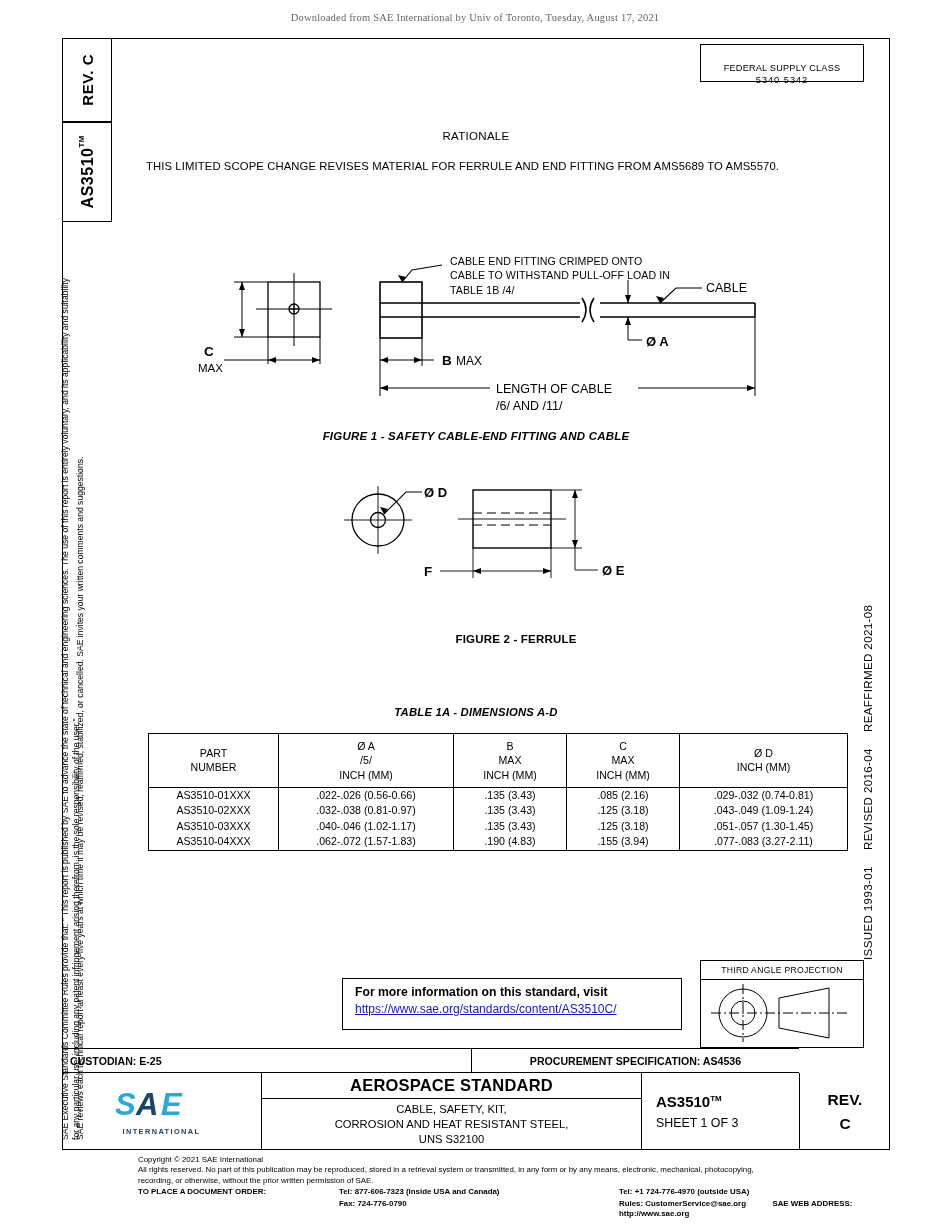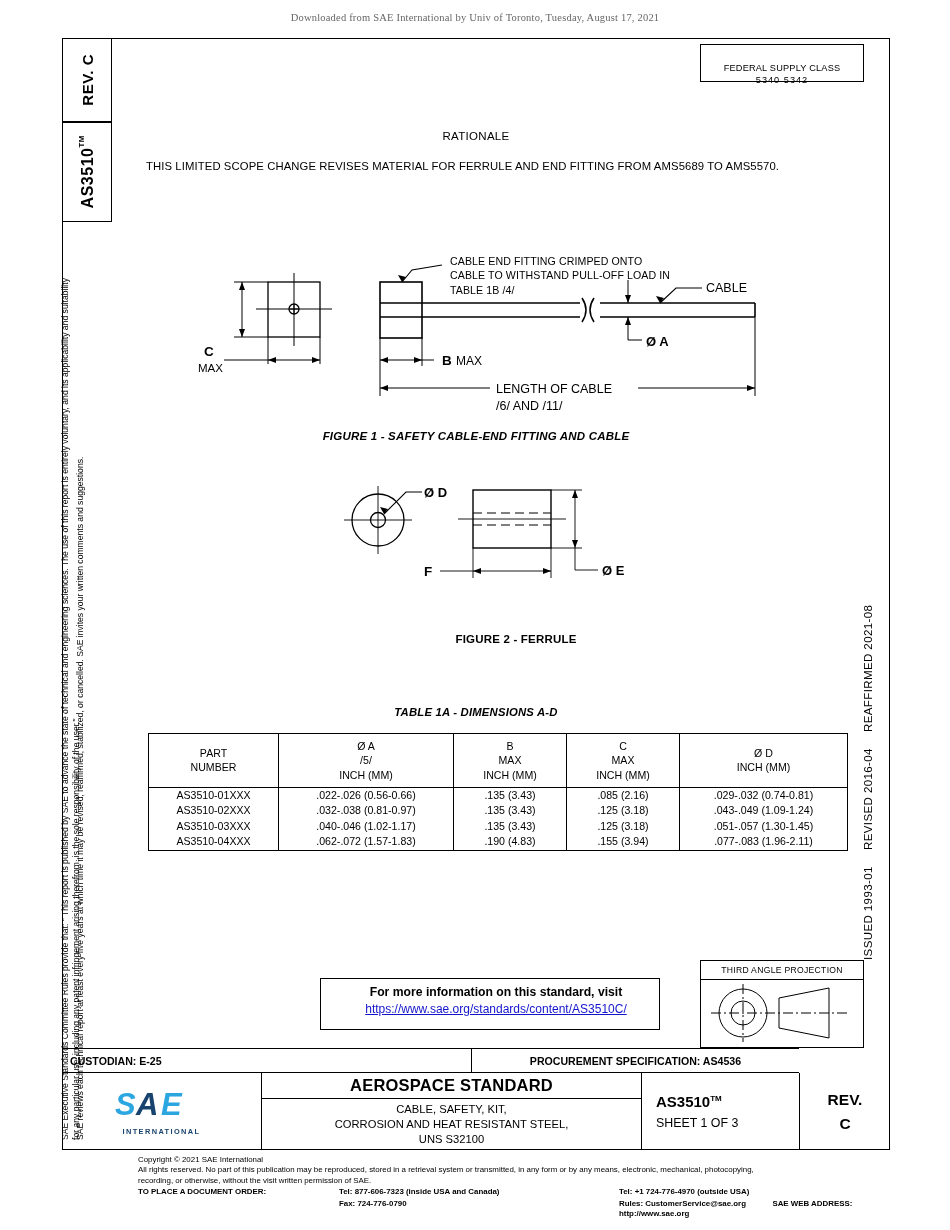--- a/index.html
+++ b/index.html
@@ -176,25 +176,24 @@
     height: 15.5px;
     line-height: 15.5px;
     border-top: none;
     border-bottom: none;
   }
   table.dims tbody tr:first-child td { border-top: 1.2px solid #000; }
   table.dims tbody tr:last-child  td { border-bottom: 1.2px solid #000; }
 
   
   #info-box {
-    position: absolute; left: 320px; top: 978px;
+    position: absolute; left: 342px; top: 978px;
     width: 340px; height: 52px;
     border: 1.8px solid #000;
     padding: 6px 0 0 12px;
-    text-align: center;
   }
   #info-box .l1 { font-size: 12.2px; font-weight: bold; }
   #info-box .l2 {
     font-size: 12px; color: #1414cc;
     text-decoration: underline; margin-top: 3px;
     display: inline-block;
   }
 
   
   #tap-box {
@@ -510,21 +509,21 @@
           <td>.040-.046 (1.02-1.17)</td>
           <td>.135 (3.43)</td>
           <td>.125 (3.18)</td>
           <td>.051-.057 (1.30-1.45)</td>
         </tr>
         <tr>
           <td>AS3510-04XXX</td>
           <td>.062-.072 (1.57-1.83)</td>
           <td>.190 (4.83)</td>
           <td>.155 (3.94)</td>
-          <td>.077-.083 (1.96-2.11)</td>
+          <td>.077-.083 (3.27-2.11)</td>
         </tr>
       </tbody>
     </table>
   </div>
 
   <div id="info-box">
     <div class="l1">For more information on this standard, visit</div>
     <a class="l2" href="#">https://www.sae.org/standards/content/AS3510C/</a>
   </div>
 
@@ -571,21 +570,21 @@
     </div>
     <div id="tb-rev">
       <div>REV.</div>
       <div>C</div>
     </div>
   </div>
 
   <div id="footer">
     <div>Copyright © 2021 SAE International</div>
     <div>All rights reserved. No part of this publication may be reproduced, stored in a retrieval system or transmitted, in any form or by any means, electronic, mechanical, photocopying,</div>
-    <div>recording, or otherwise, without the visit written permission of SAE.</div>
+    <div>recording, or otherwise, without the prior written permission of SAE.</div>
     <div class="order-row">
       <div class="oc1">TO PLACE A DOCUMENT ORDER:</div>
       <div class="oc2">Tel: 877-606-7323 (inside USA and Canada)</div>
       <div class="oc3">Tel: +1 724-776-4970 (outside USA)</div>
     </div>
     <div class="order-row">
       <div class="oc1"></div>
       <div class="oc2">Fax: 724-776-0790</div>
       <div class="oc3">
         <span>Rules: CustomerService@sae.org</span>

